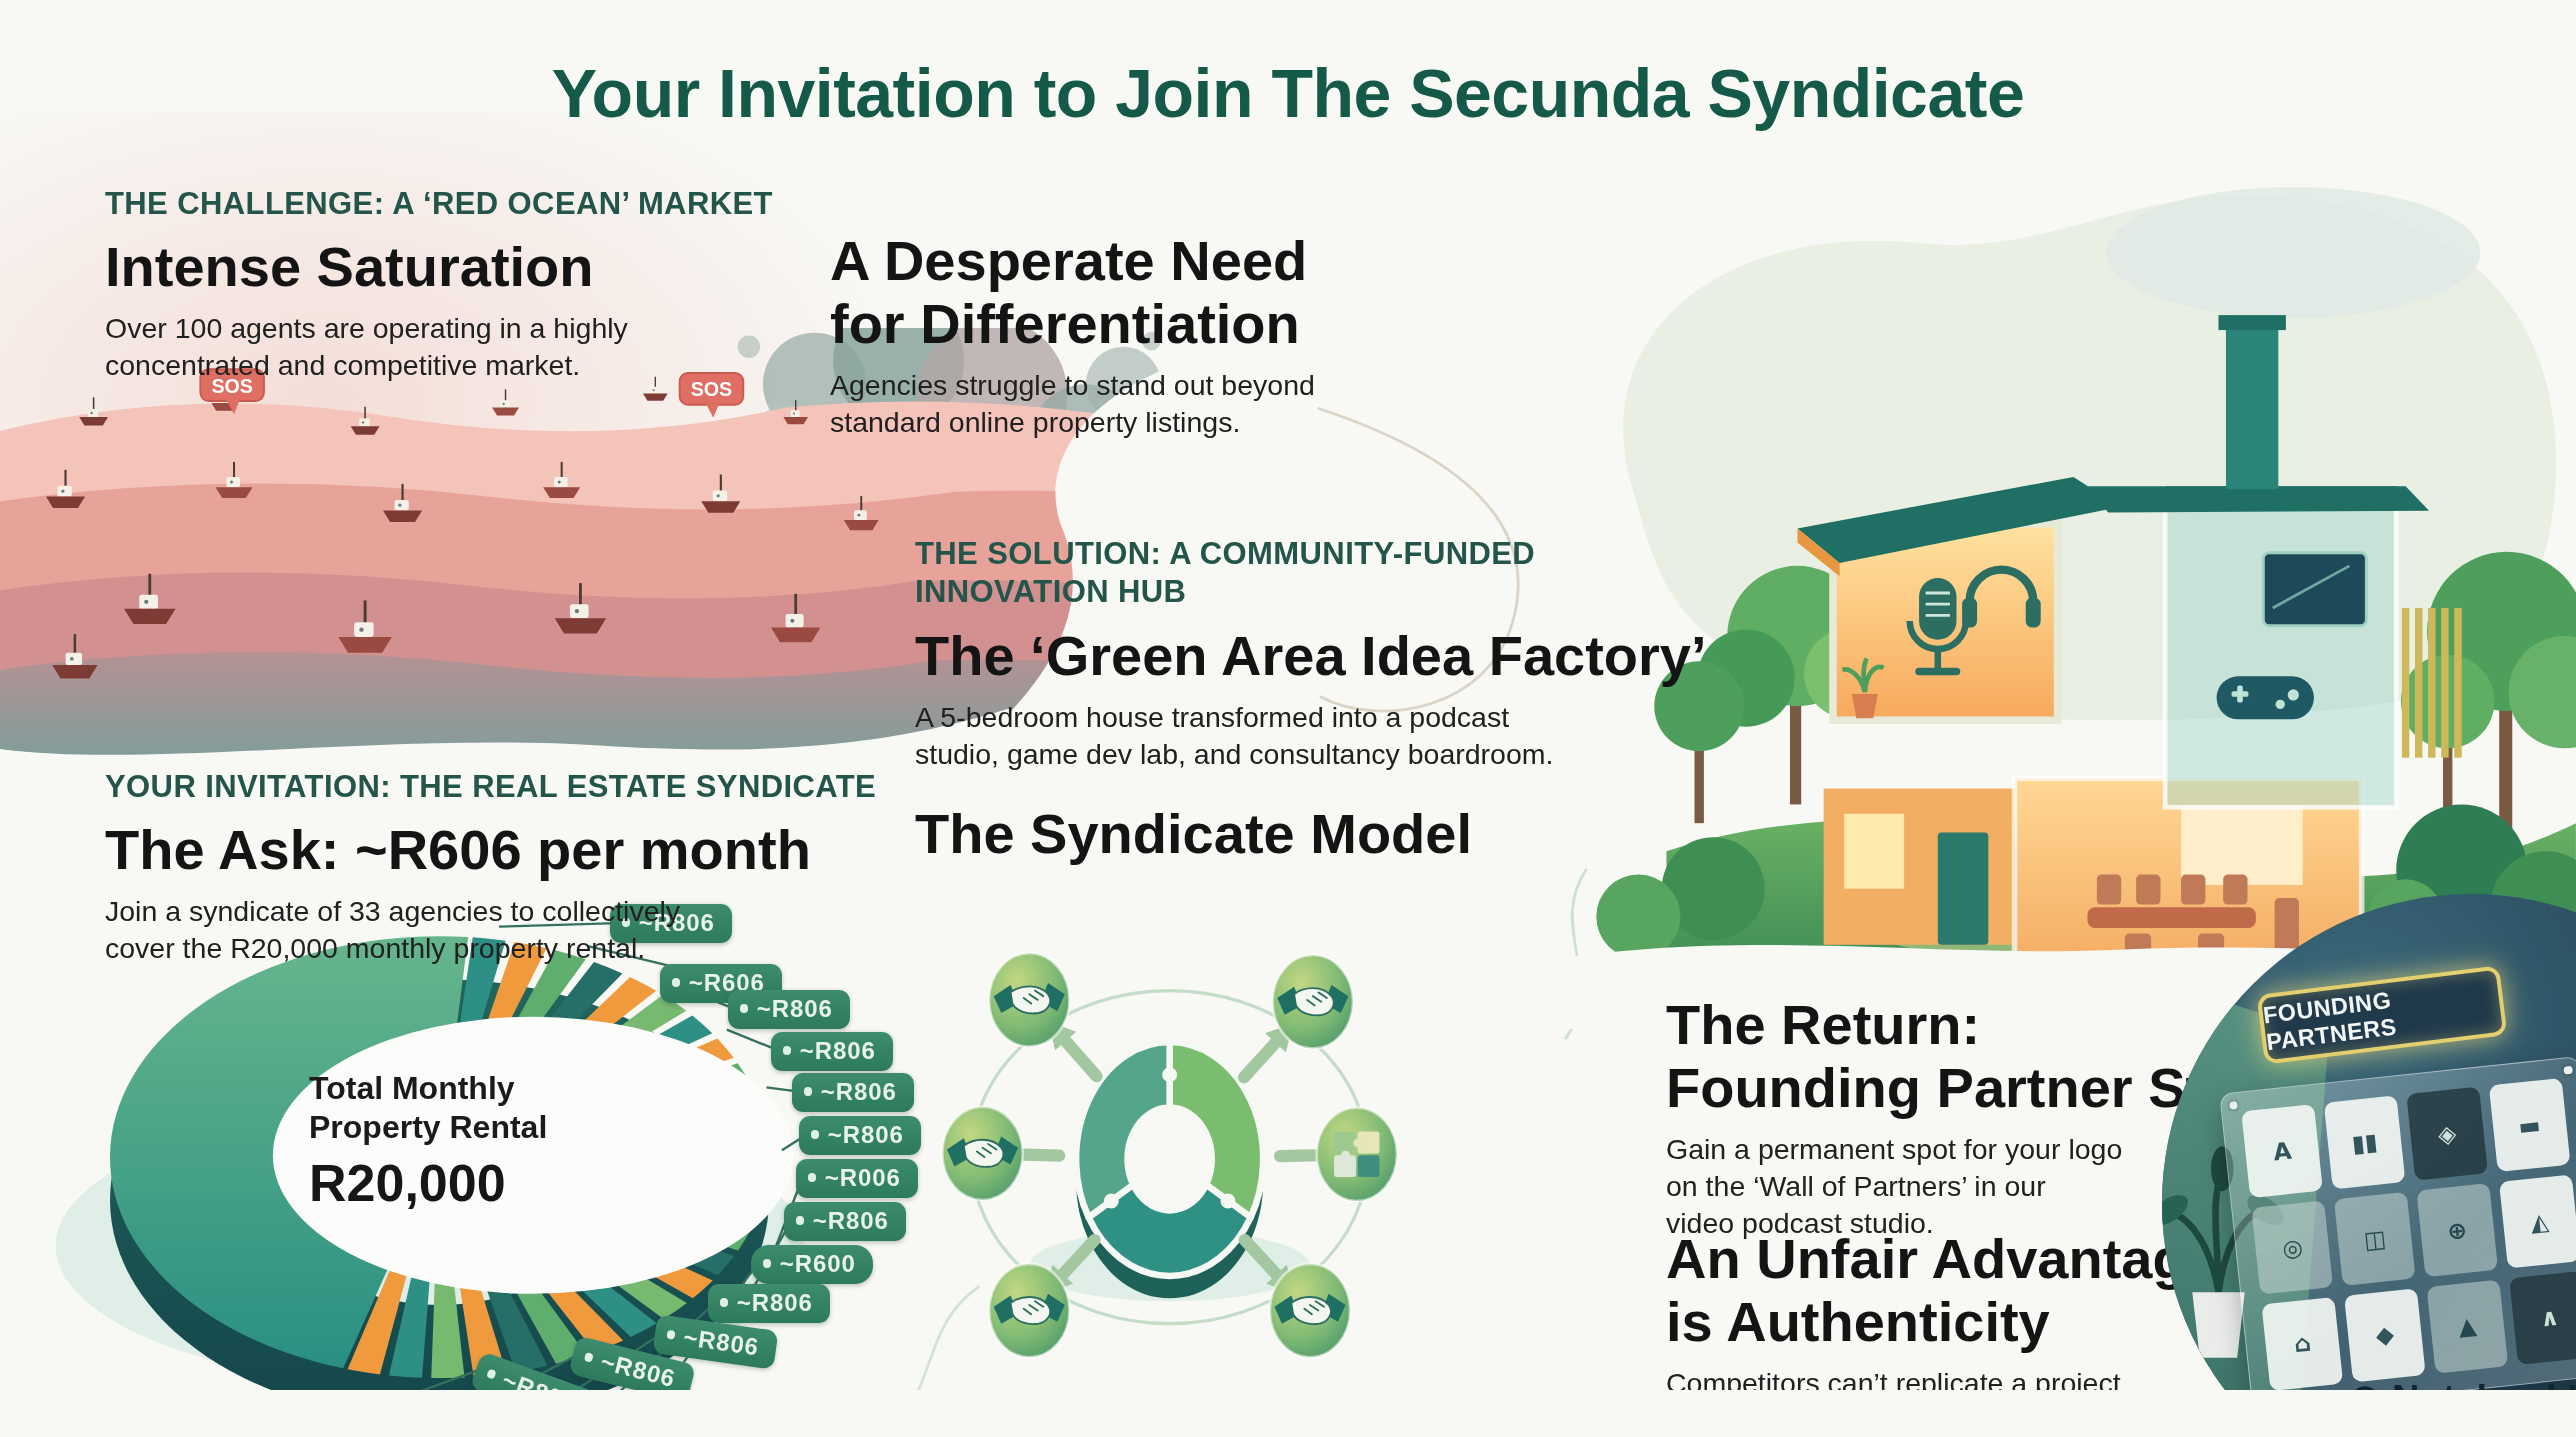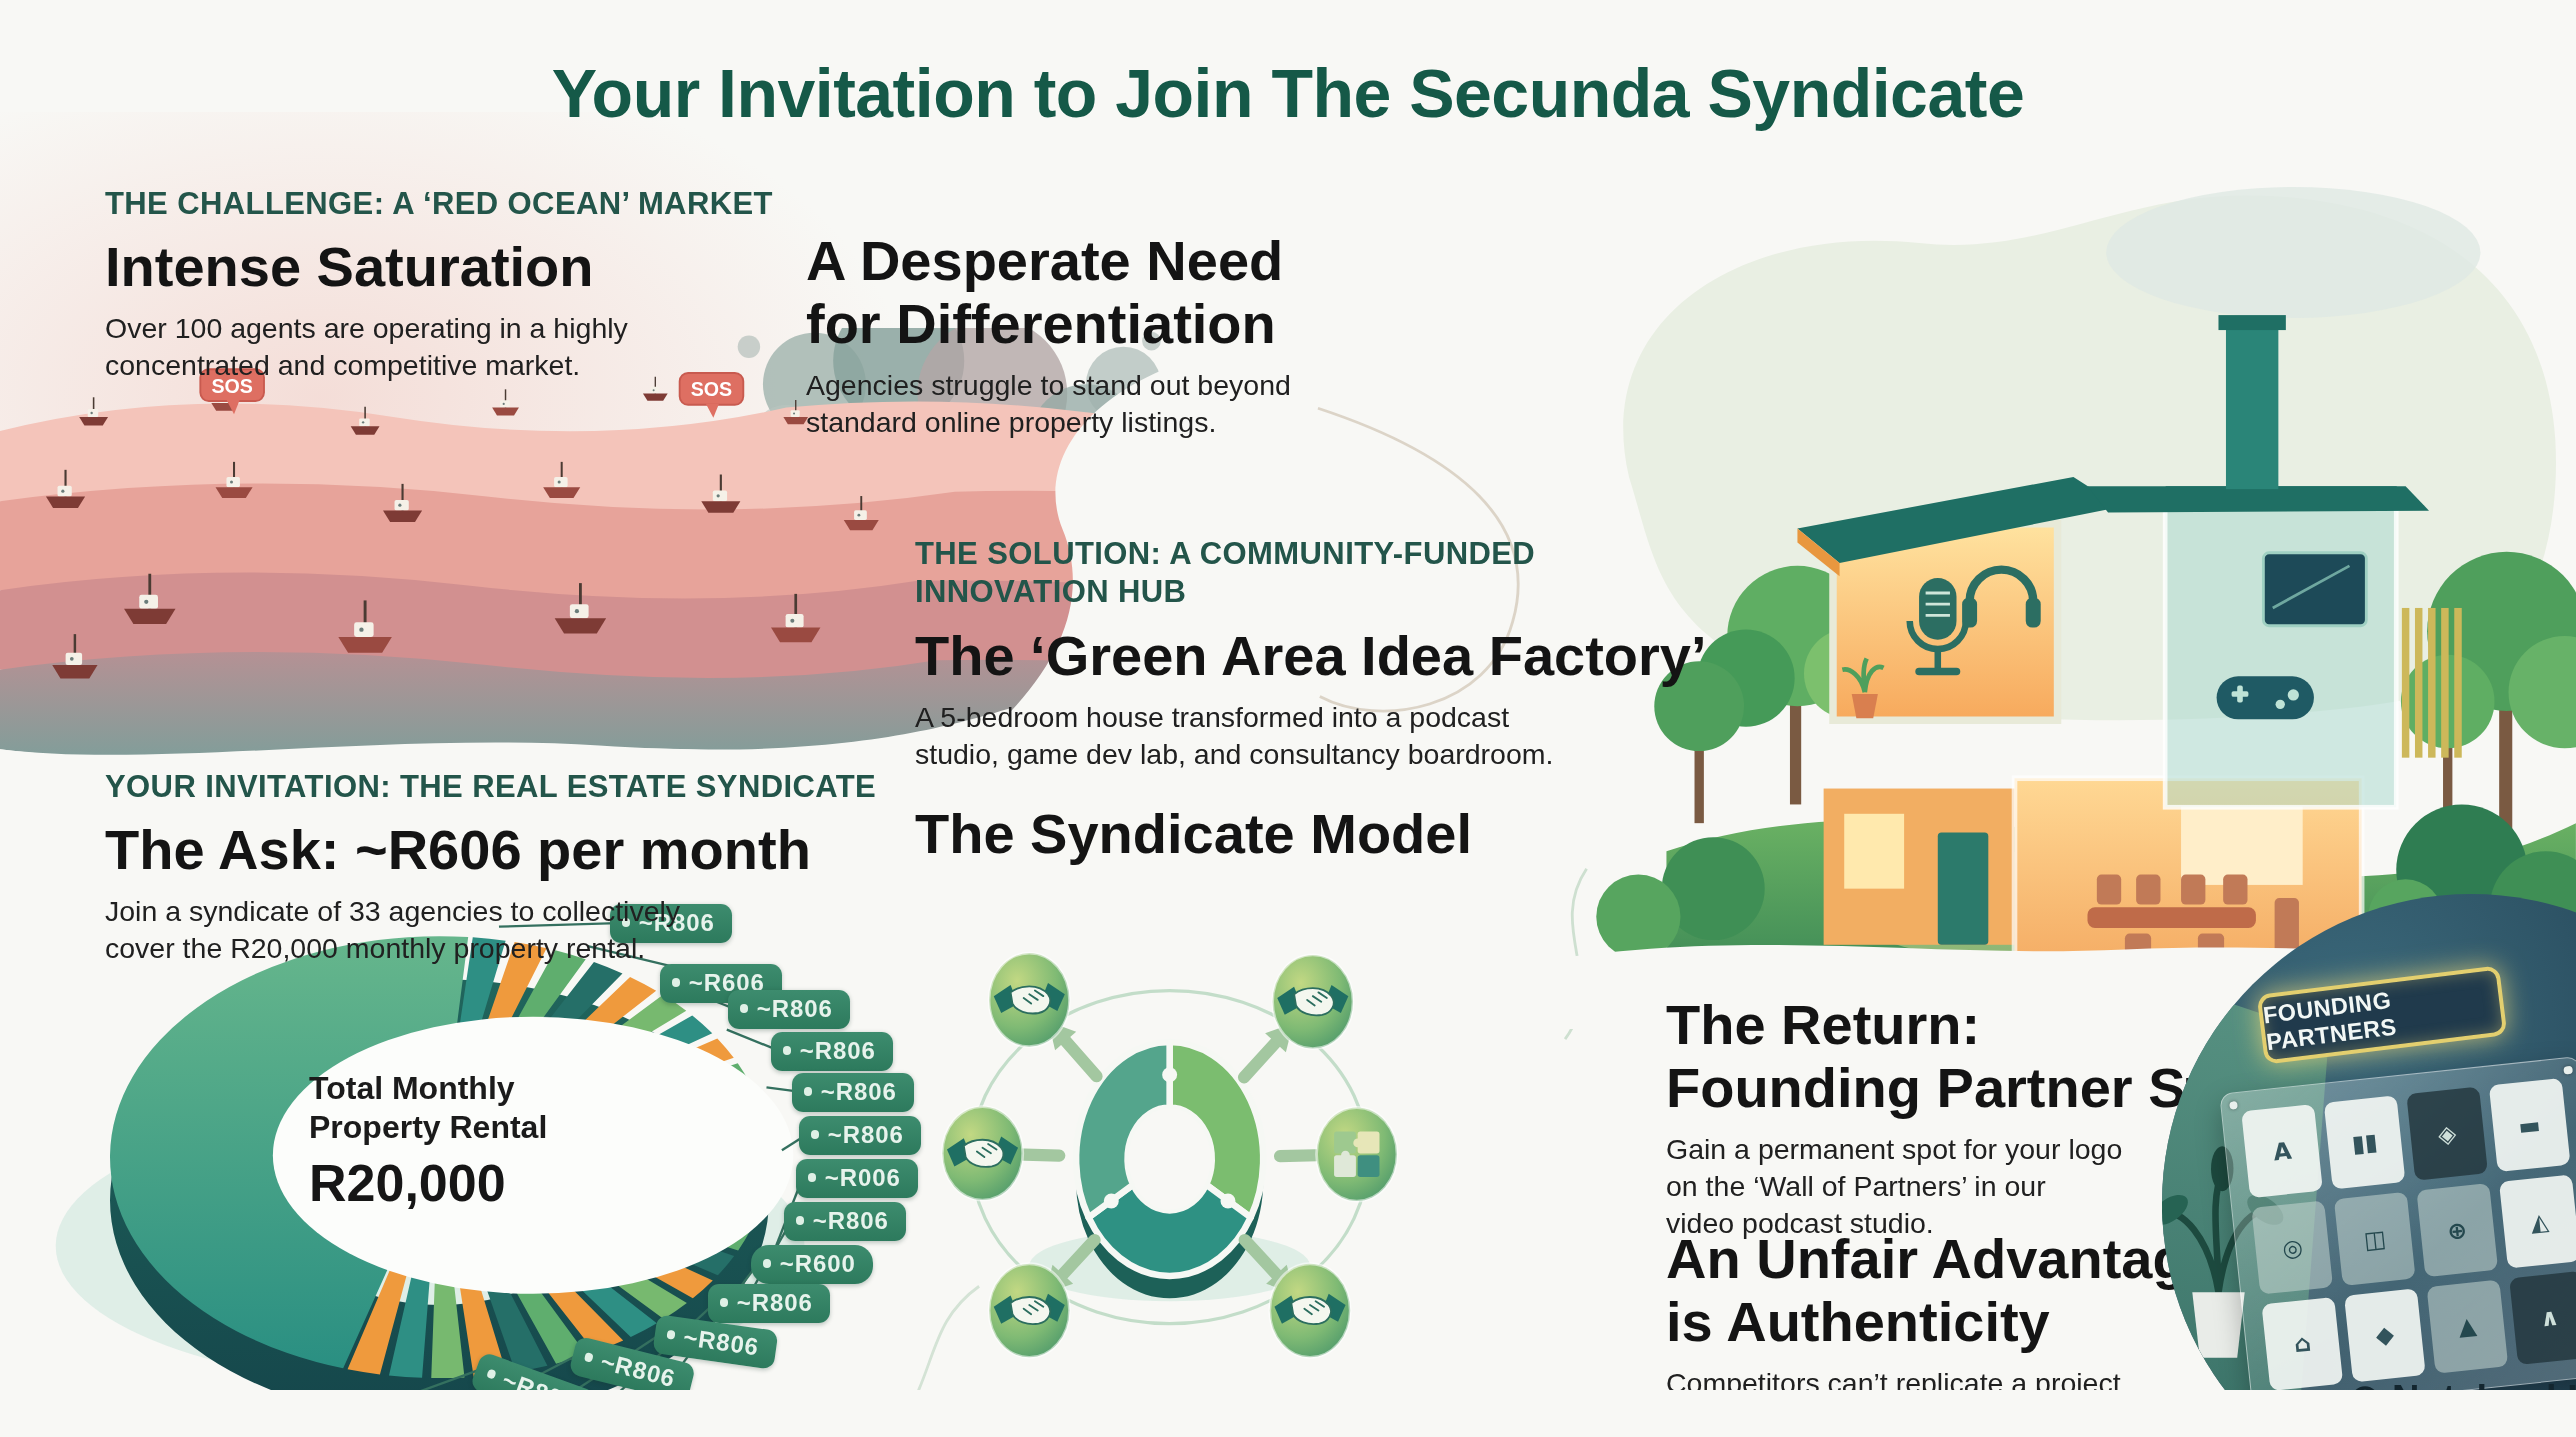--- a/index.html
+++ b/index.html
@@ -70,21 +70,21 @@
 
   <div class="title">Your Invitation to Join The Secunda Syndicate</div>
 
   <div class="blk" style="left:105px;top:185px">
     <div class="kicker">THE CHALLENGE: A ‘RED OCEAN’ MARKET</div>
     <div class="h">Intense Saturation</div>
     <div class="p">Over 100 agents are operating in a highly
 concentrated and competitive market.</div>
   </div>
 
-  <div class="blk" style="left:806px;top:230px">
+  <div class="blk" style="left:830px;top:230px">
     <div class="h nok">A Desperate Need
 for Differentiation</div>
     <div class="p">Agencies struggle to stand out beyond
 standard online property listings.</div>
   </div>
 
   <div class="blk" style="left:915px;top:535px">
     <div class="kicker">THE SOLUTION: A COMMUNITY-FUNDED
 INNOVATION HUB</div>
     <div class="h">The ‘Green Area Idea Factory’</div>

